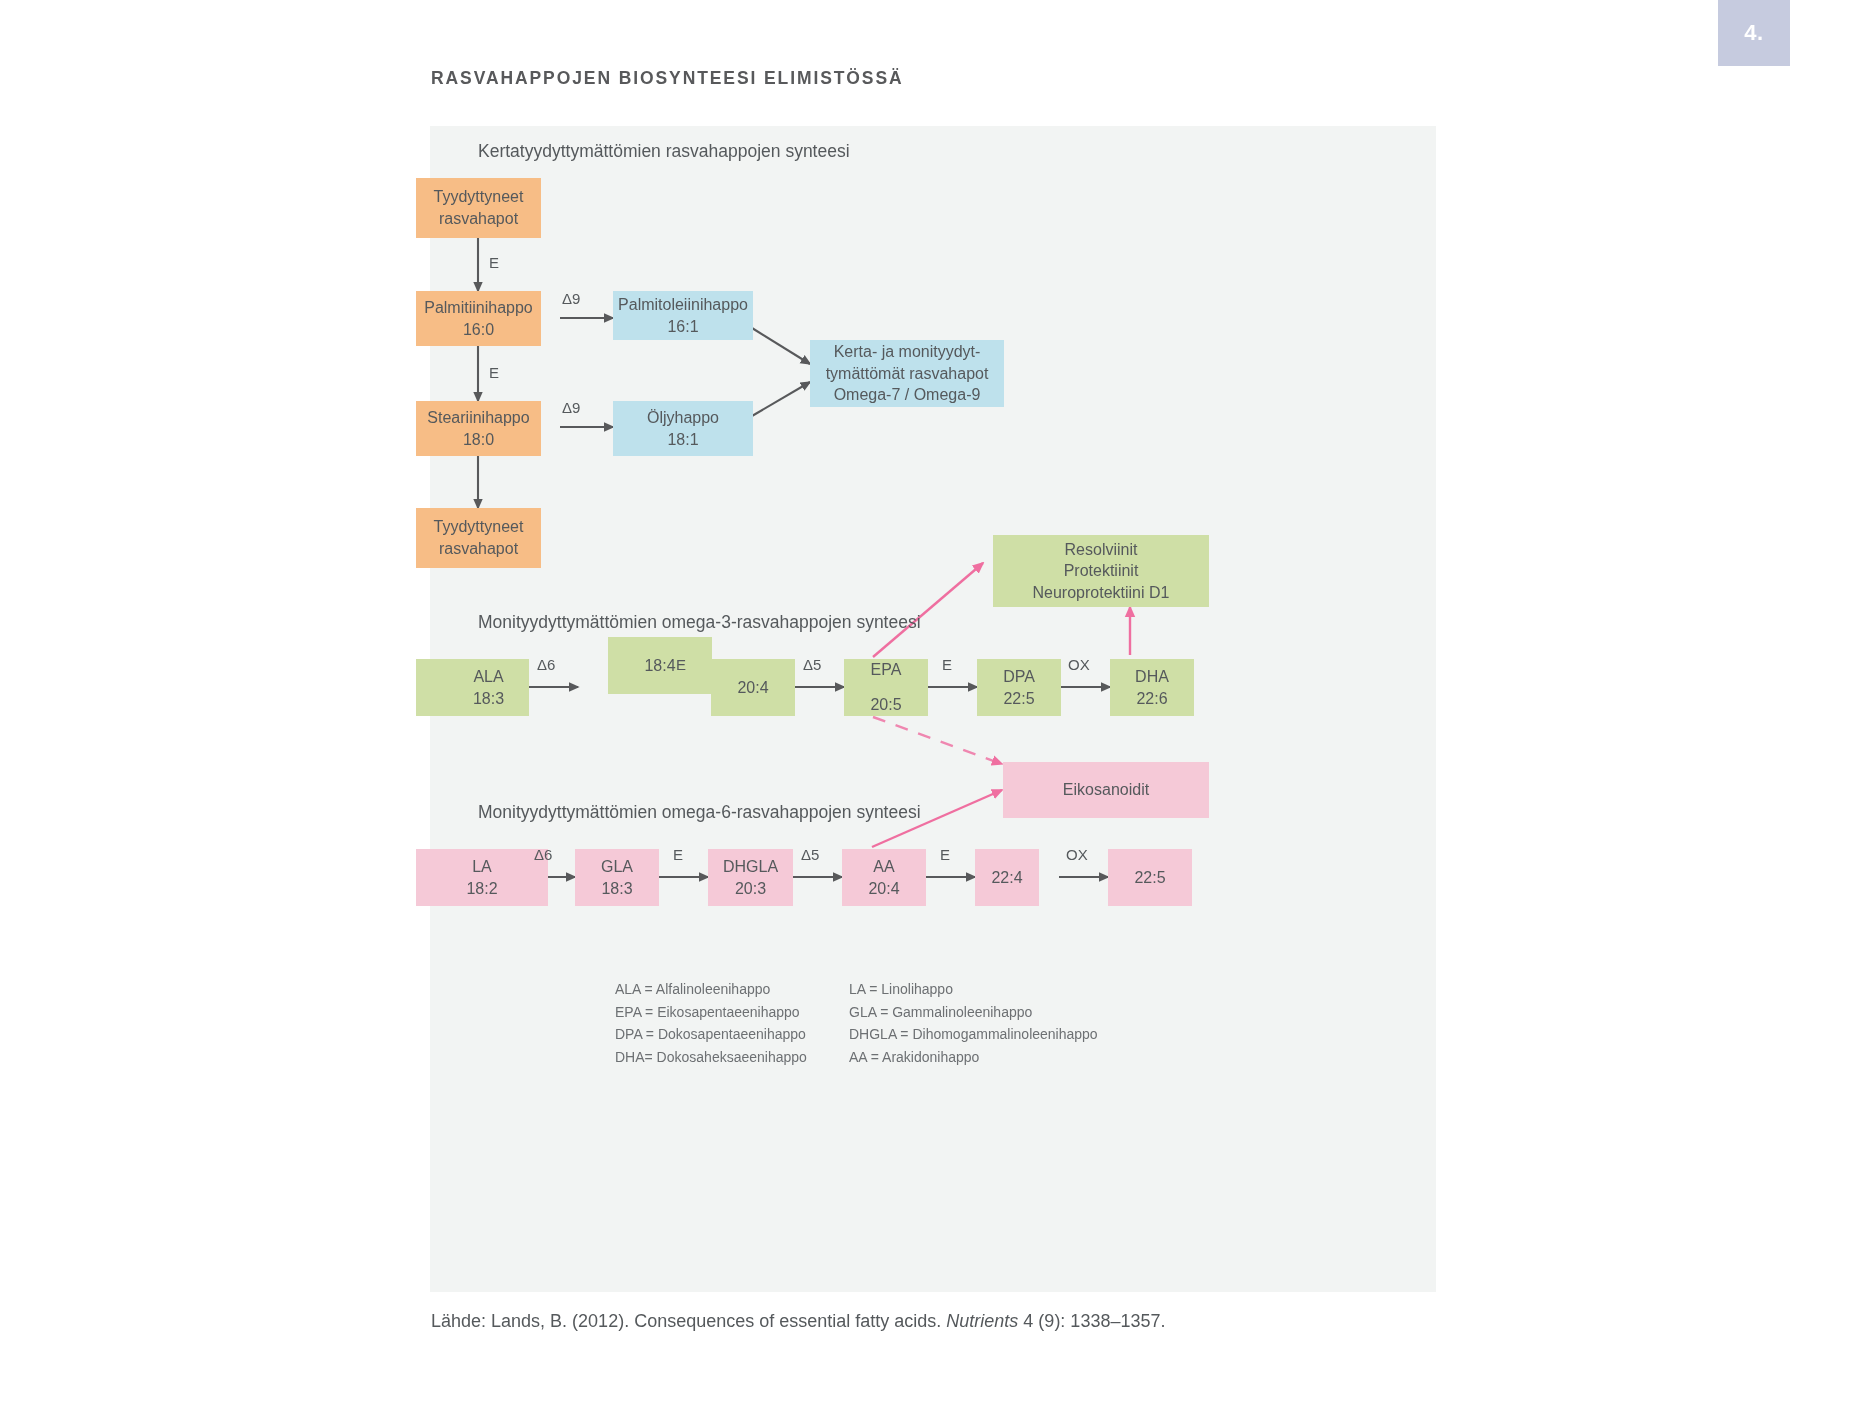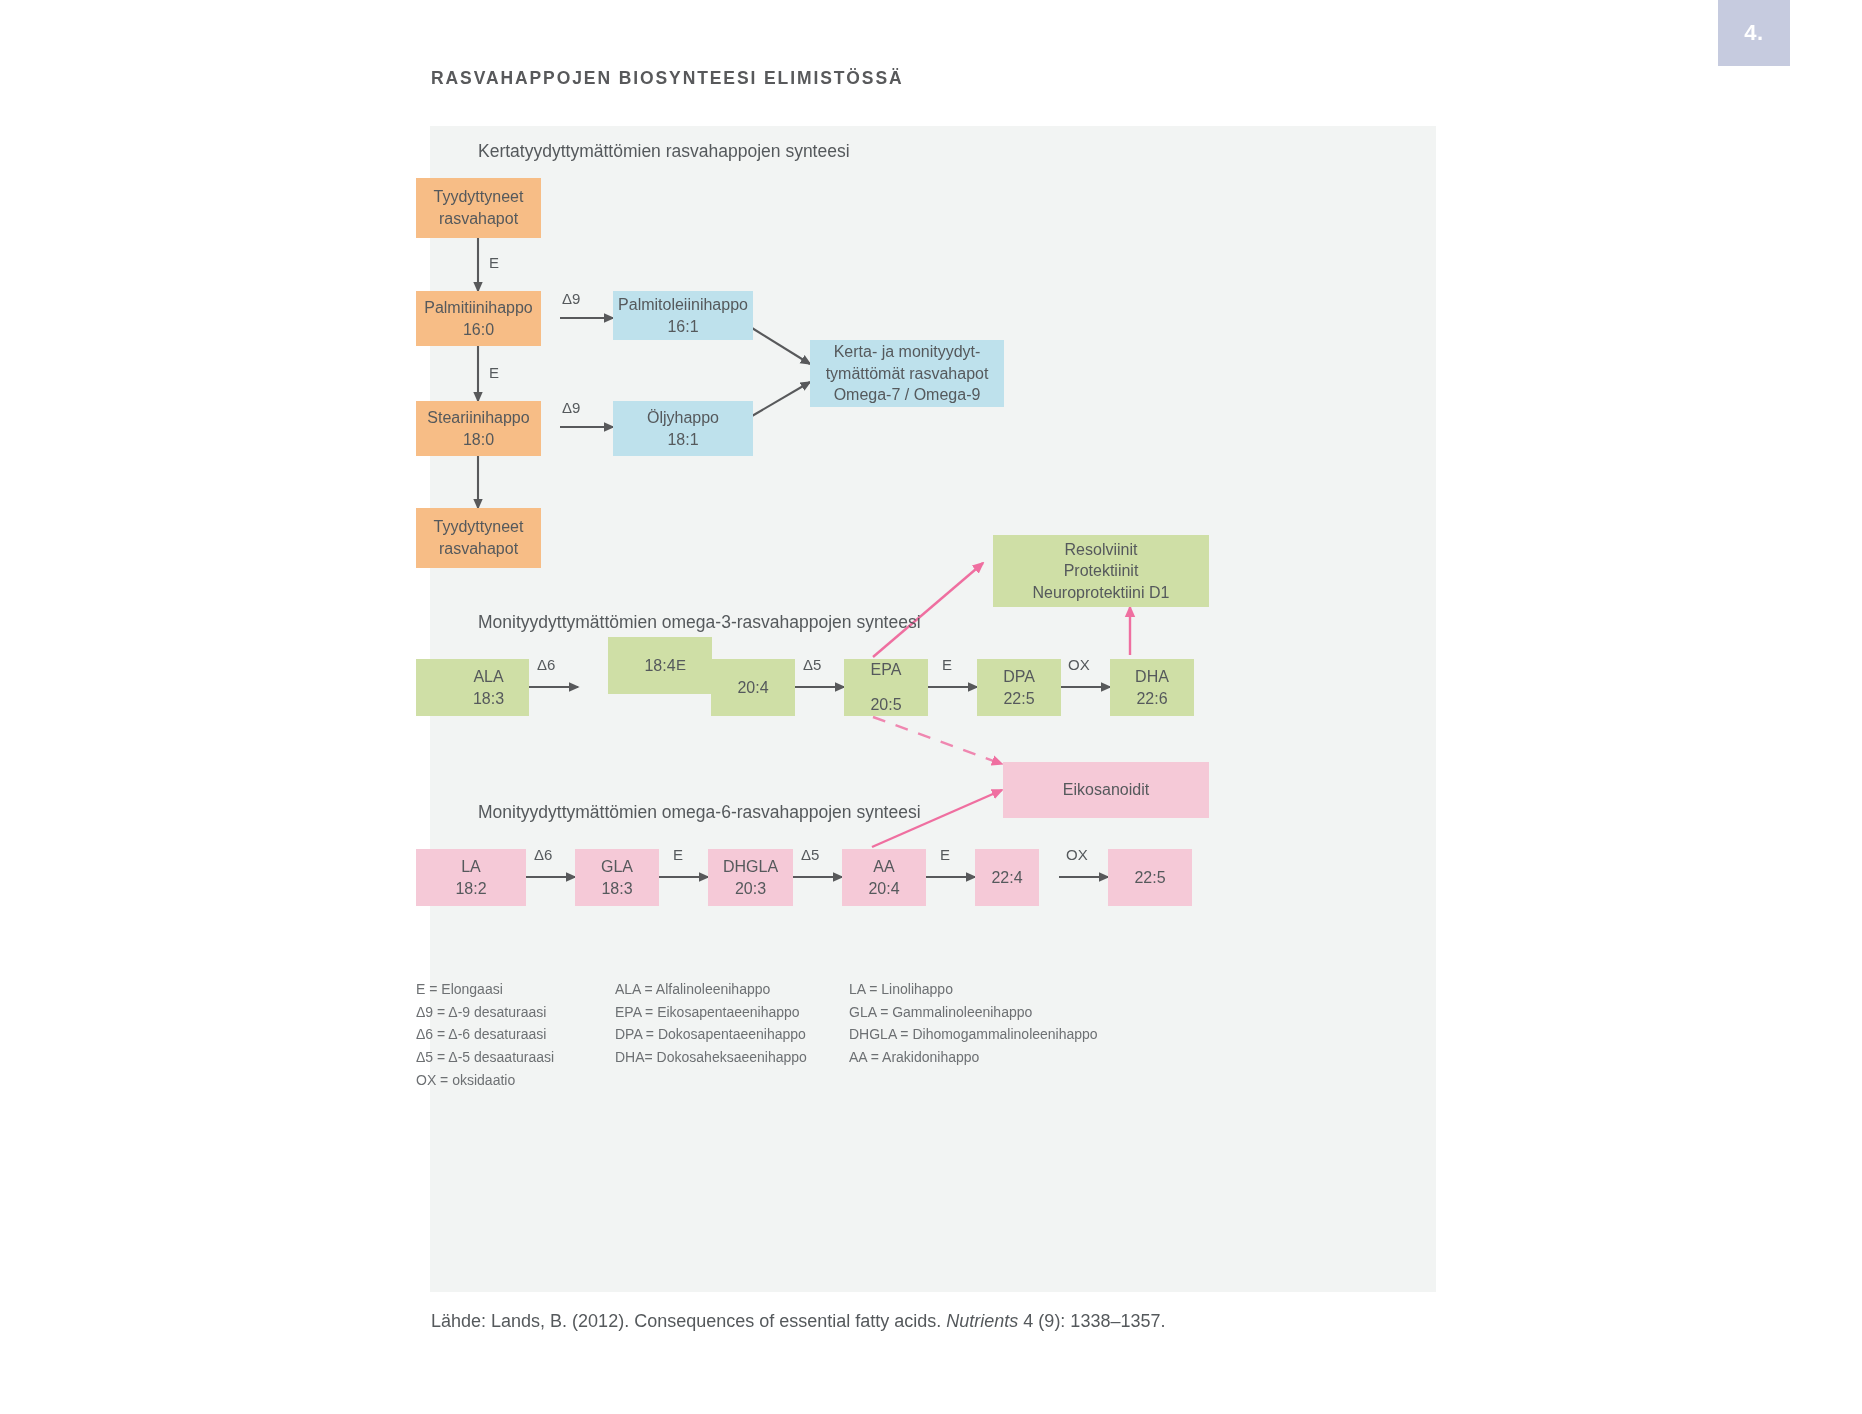--- a/index.html
+++ b/index.html
@@ -255,21 +255,21 @@
   </div>
 
   <div class="edge-label" style="left:107px; top:530px;">Δ6</div>
   <div class="edge-label" style="left:246px; top:530px;">E</div>
   <div class="edge-label" style="left:373px; top:530px;">Δ5</div>
   <div class="edge-label" style="left:512px; top:530px;">E</div>
   <div class="edge-label" style="left:638px; top:530px;">OX</div>
 
   <div class="section-caption" style="left:48px; top:676px;">Monityydyttymättömien omega-6-rasvahappojen synteesi</div>
 
-  <div class="node pink" style="left:-14px; top:723px; width:110px; height:57px;">
+  <div class="node pink" style="left:-14px; top:723px; width:132px; height:57px;">
     <span>LA</span>
     <span>18:2</span>
   </div>
   <div class="node pink" style="left:145px; top:723px; width:84px; height:57px;">
     <span>GLA</span>
     <span>18:3</span>
   </div>
   <div class="node pink" style="left:278px; top:723px; width:85px; height:57px;">
     <span>DHGLA</span>
     <span>20:3</span>
@@ -284,27 +284,20 @@
   <div class="node pink" style="left:678px; top:723px; width:84px; height:57px;">
     <span>22:5</span>
   </div>
 
   <div class="edge-label" style="left:104px; top:720px;">Δ6</div>
   <div class="edge-label" style="left:243px; top:720px;">E</div>
   <div class="edge-label" style="left:371px; top:720px;">Δ5</div>
   <div class="edge-label" style="left:510px; top:720px;">E</div>
   <div class="edge-label" style="left:636px; top:720px;">OX</div>
 
-  <div class="legend-col" style="left:-14px; top:852px;">
-    <div>E = Elongaasi</div>
-    <div>Δ9 = Δ-9 desaturaasi</div>
-    <div>Δ6 = Δ-6 desaturaasi</div>
-    <div>Δ5 = Δ-5 desaaturaasi</div>
-    <div>OX = oksidaatio</div>
-  </div>
 
   <div class="legend-col" style="left:185px; top:852px;">
     <div>ALA = Alfalinoleenihappo</div>
     <div>EPA = Eikosapentaeenihappo</div>
     <div>DPA = Dokosapentaeenihappo</div>
     <div>DHA= Dokosaheksaeenihappo</div>
   </div>
 
   <div class="legend-col" style="left:419px; top:852px;">
     <div>LA = Linolihappo</div>

